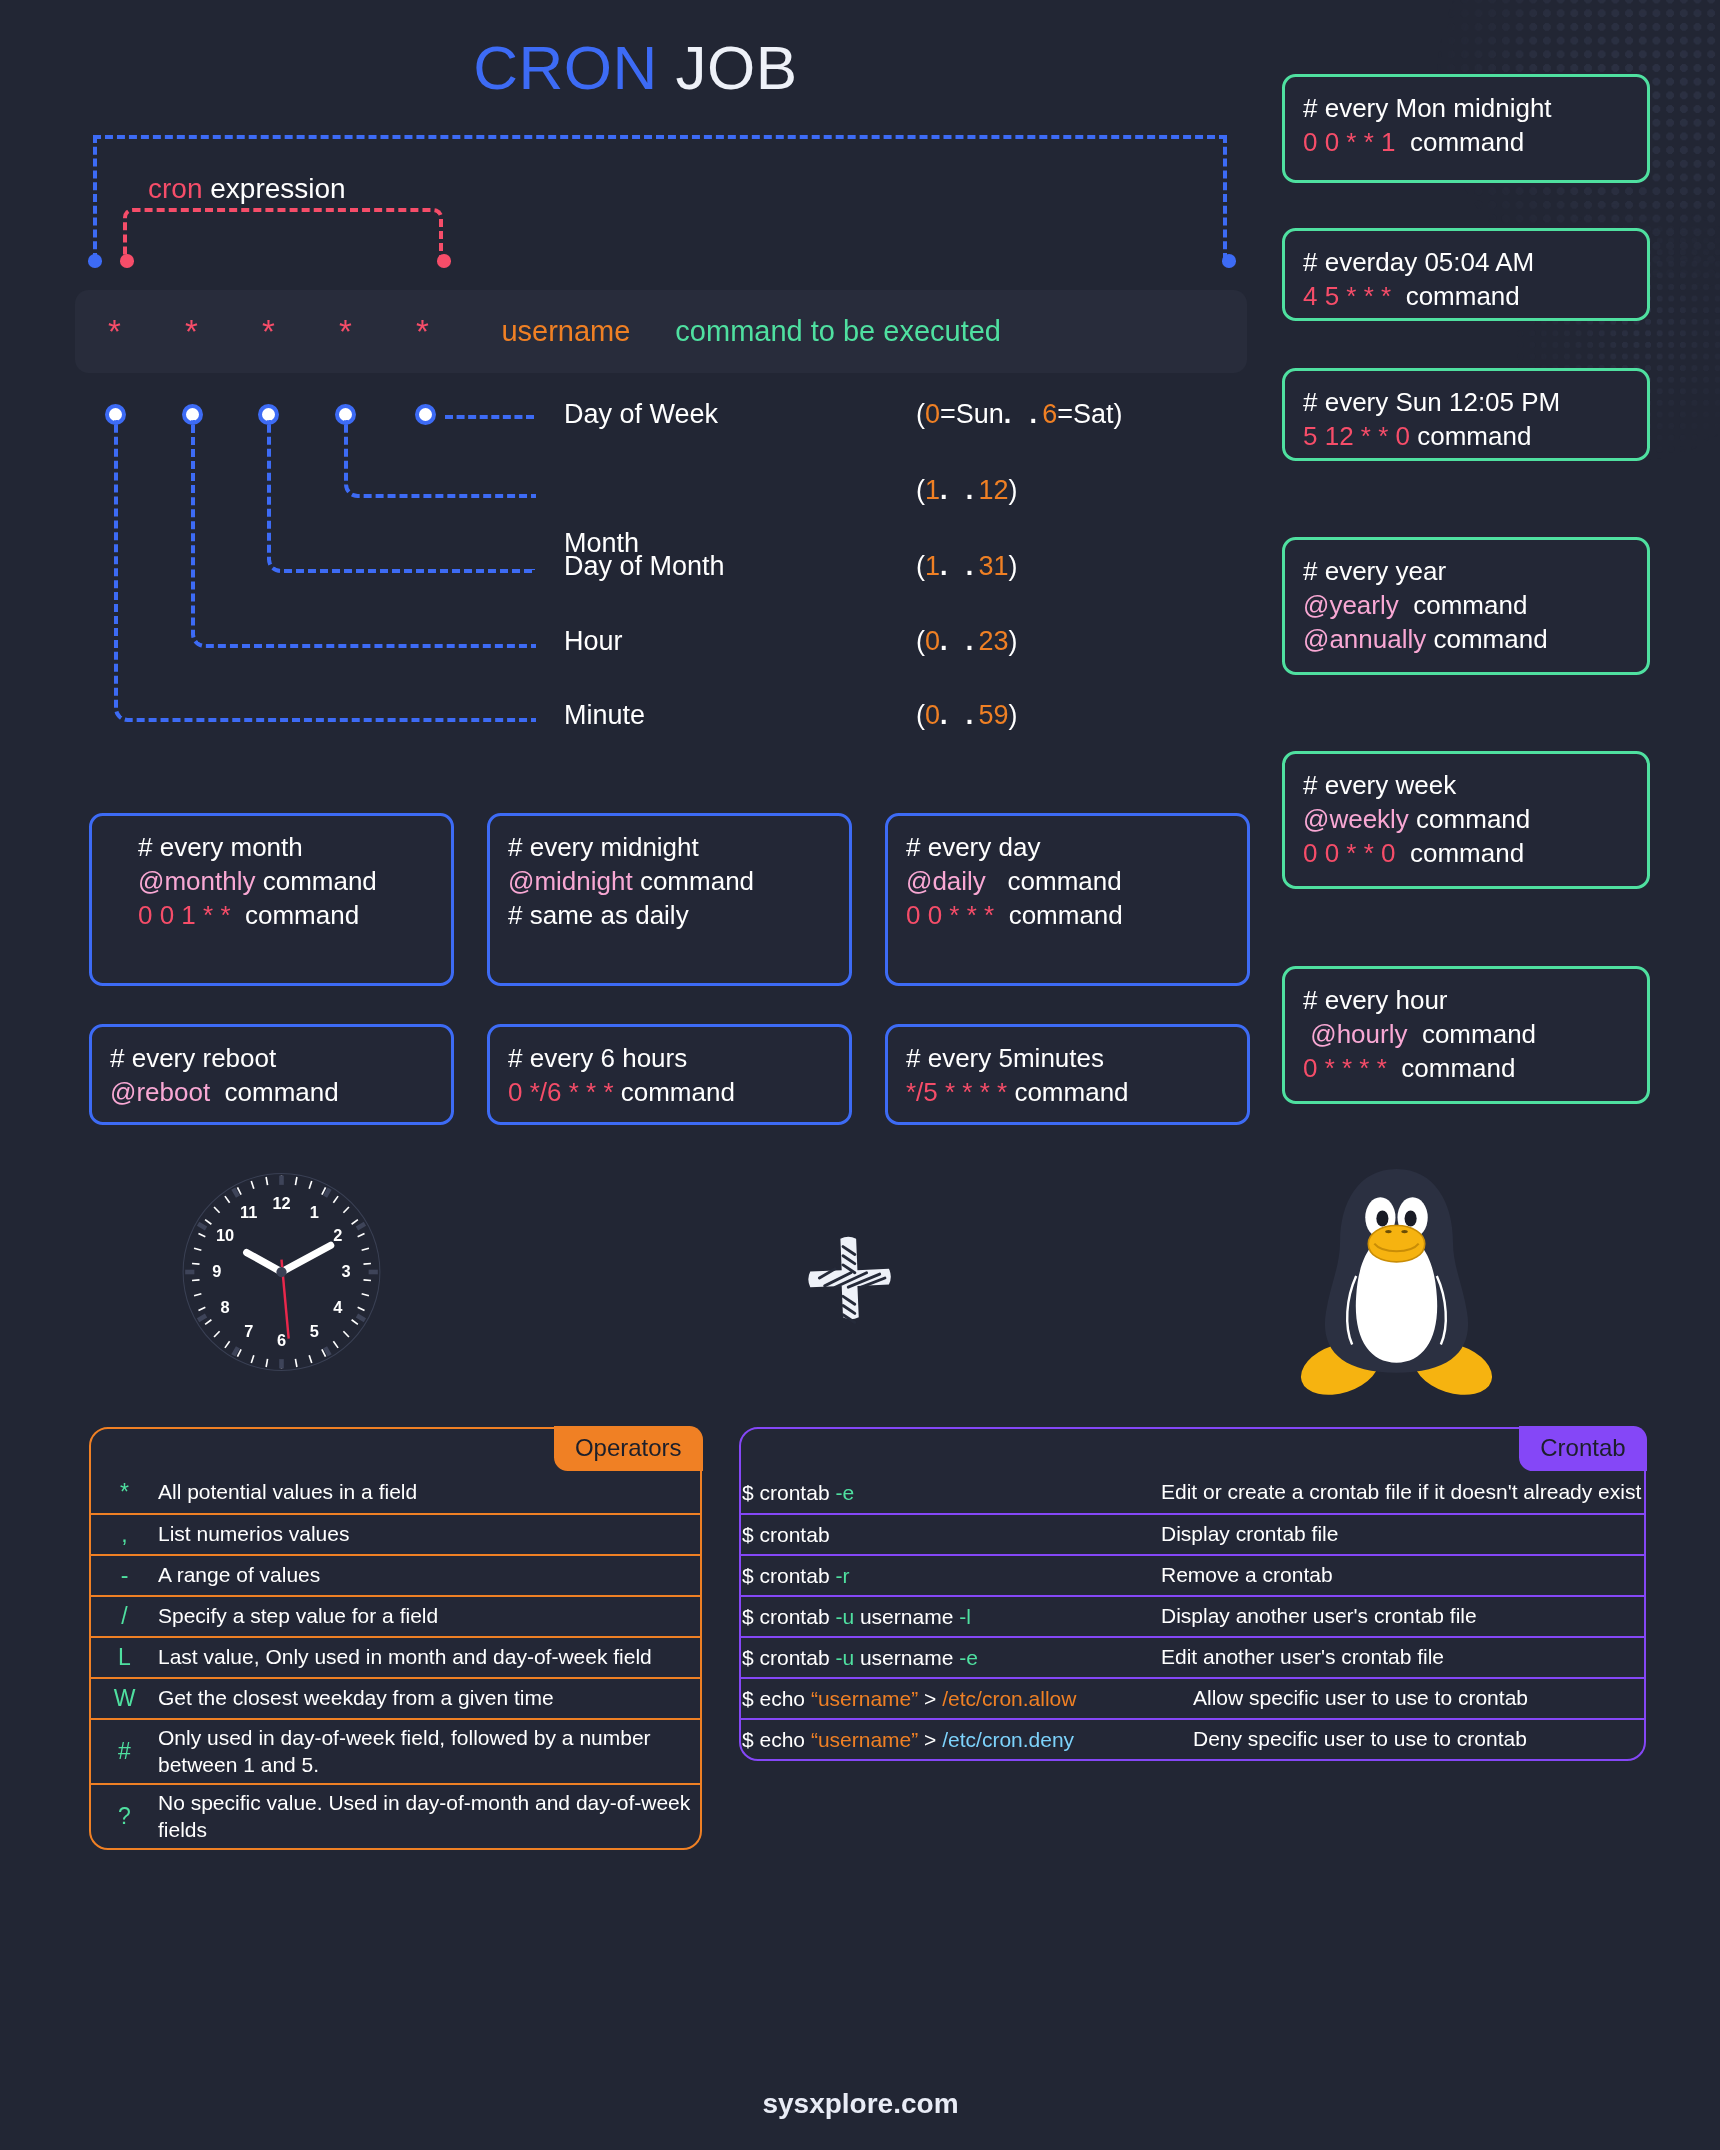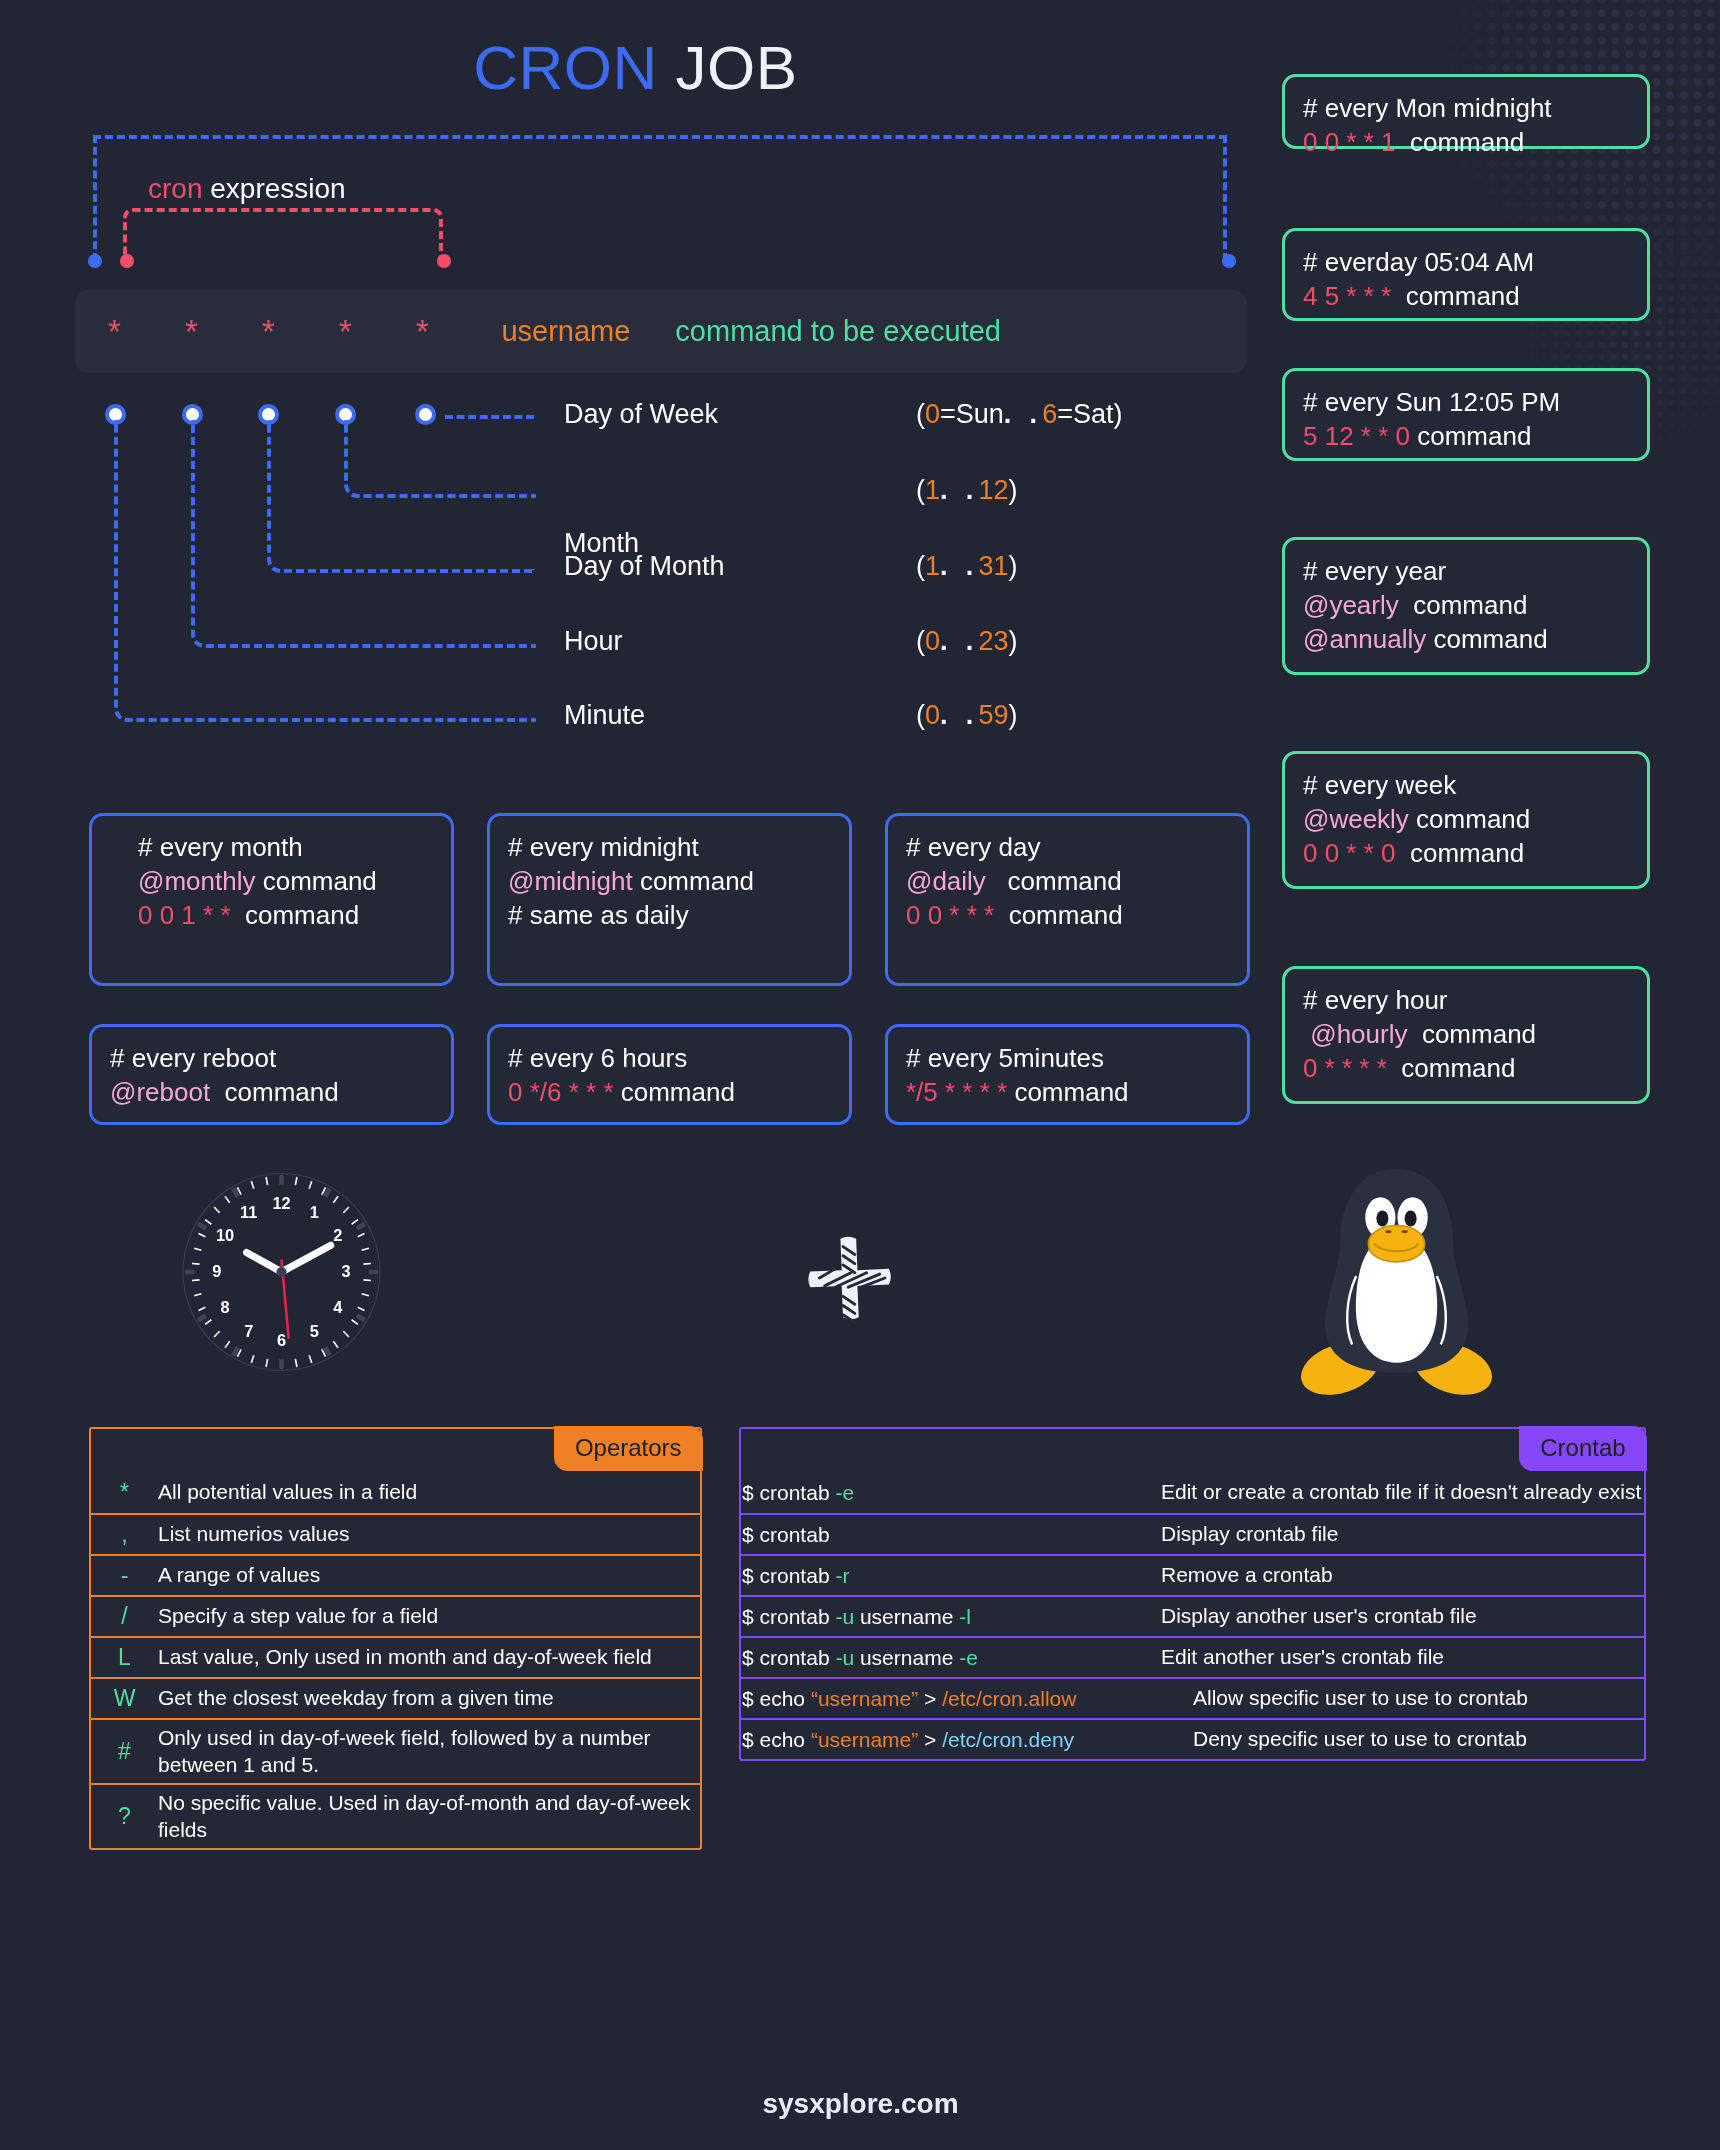--- a/index.html
+++ b/index.html
@@ -144,21 +144,21 @@
   }
   .card.blue  { border: 3.2px solid #3d6bf5; }
   .card.green { border: 3.2px solid #4fe0a0; }
   .card .line { font-size: 26px; color: #ffffff; white-space: nowrap; line-height: 1.32; }
   .card .at   { color: #f9a8d4; }
   .card .num  { color: #f64d69; }
 
   
   .tbl {
     position: absolute;
-    border-radius: 3px;
+    border-radius: 19px;
     background: #232736;
   }
   .tbl.orange { border: 2.6px solid #f08024; }
   .tbl.purple { border: 2.6px solid #8547f7; }
   .tbl-tab {
     position: absolute;
     top: -2.6px; right: -2.6px;
     padding: 7.4px 21px 9.5px 21px;
     border-radius: 0 13.7px 0 13.7px;
     font-size: 24px;
@@ -271,21 +271,21 @@
   <div class="field-range" style="top:551px;">
     <span>(</span><span class="n">1</span><span></span><span class="sep">. .</span><span class="n">31</span><span></span><span>)</span>
   </div>
   <div class="field-range" style="top:626px;">
     <span>(</span><span class="n">0</span><span></span><span class="sep">. .</span><span class="n">23</span><span></span><span>)</span>
   </div>
   <div class="field-range" style="top:700px;">
     <span>(</span><span class="n">0</span><span></span><span class="sep">. .</span><span class="n">59</span><span></span><span>)</span>
   </div>
 
-  <div class="card green" style="left:1282px; top:74px; width:368px; height:75px;">
+  <div class="card green" style="left:1282px; top:74px; width:368px; height:109px;">
     <div class="line"># every Mon midnight</div>
     <div class="line"><span class="num">0 0 * * 1</span> &nbsp;<span>command</span></div>
   </div>
   <div class="card green" style="left:1282px; top:228px; width:368px; height:93px;">
     <div class="line"># everday 05:04 AM</div>
     <div class="line"><span class="num">4 5 * * *</span> &nbsp;<span>command</span></div>
   </div>
   <div class="card green" style="left:1282px; top:368px; width:368px; height:93px;">
     <div class="line"># every Sun 12:05 PM</div>
     <div class="line"><span class="num">5 12 * * 0</span> <span>command</span></div>

